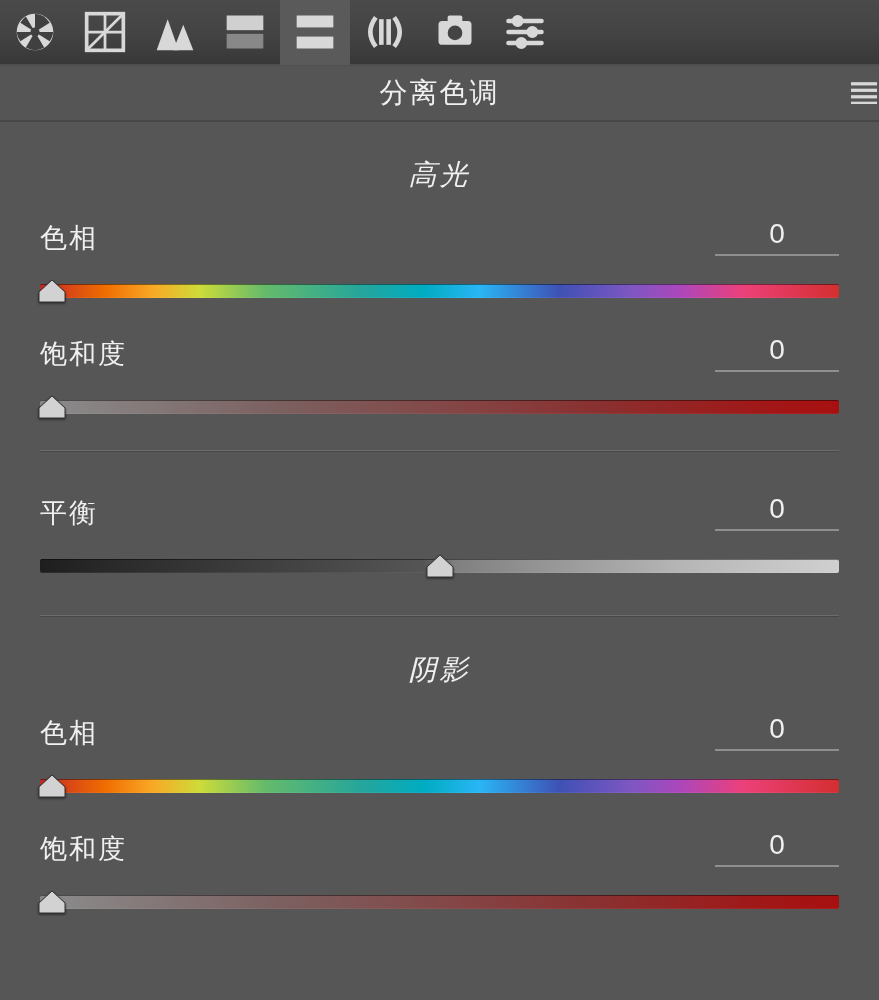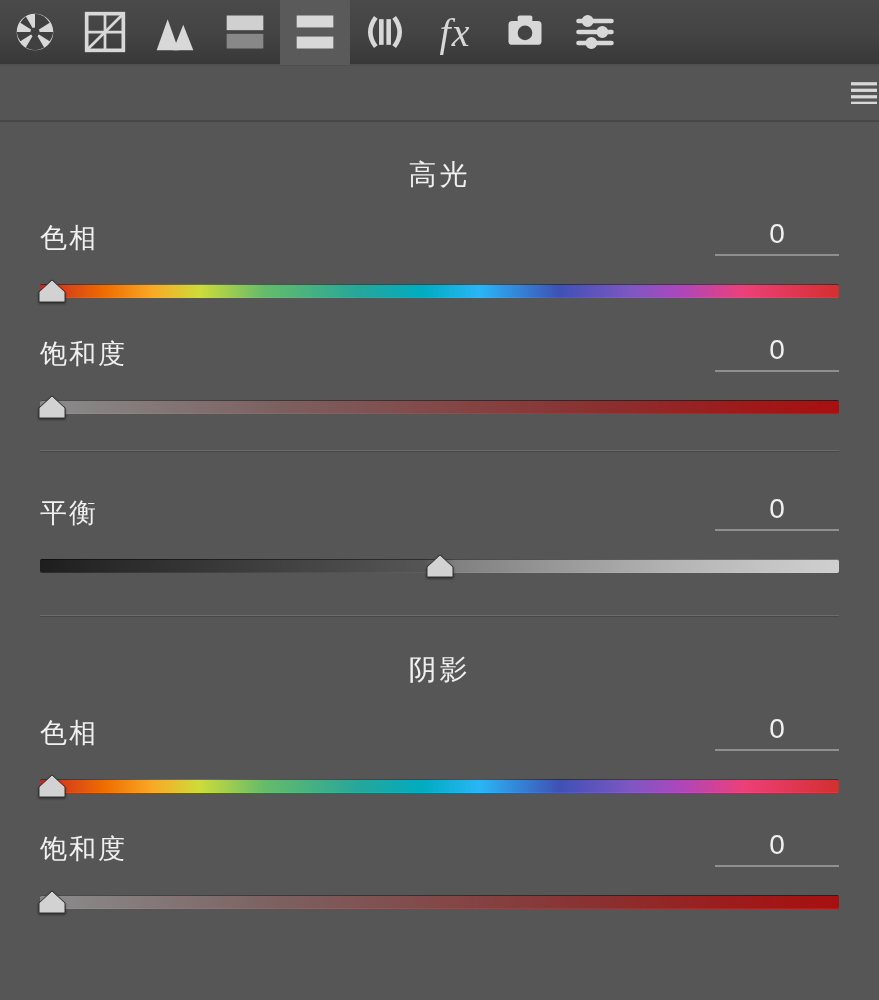--- a/index.html
+++ b/index.html
@@ -91,20 +91,21 @@
       width: 26px;
       height: 22px;
     }
 
     .section-title {
       text-align: center;
       font-size: 28px;
       color: #f0f0f0;
       letter-spacing: 3px;
       margin: 34px 12px 24px;
+      font-style: italic;
     }
 
     .slider-block {
       padding: 0 40px;
       margin-bottom: 28px;
     }
 
     .slider-row {
       display: flex;
       justify-content: space-between;
@@ -256,23 +257,20 @@
 
   <div class="top-icon">
     <svg viewBox="0 0 48 48">
       <path d="M14 8 Q2 24 14 40" fill="none" stroke="#d8d8d8" stroke-width="5"></path>
       <line x1="20" y1="10" x2="20" y2="38" stroke="#d8d8d8" stroke-width="5"></line>
       <line x1="28" y1="10" x2="28" y2="38" stroke="#d8d8d8" stroke-width="5"></line>
       <path d="M34 8 Q46 24 34 40" fill="none" stroke="#d8d8d8" stroke-width="5"></path>
     </svg>
   </div>
 
-  <div class="top-icon">
-    <span class="fx-text">fx</span>
-  </div>
 
   <div class="top-icon">
     <svg viewBox="0 0 48 48">
       <rect x="6" y="12" width="36" height="26" rx="4" fill="#d8d8d8"></rect>
       <rect x="16" y="6" width="16" height="8" rx="2" fill="#d8d8d8"></rect>
       <circle cx="24" cy="25" r="8" fill="#444"></circle>
     </svg>
   </div>
 
   <div class="top-icon">
@@ -282,20 +280,21 @@
       <line x1="6" y1="36" x2="42" y2="36"></line>
       <circle cx="16" cy="12" r="4" fill="#d8d8d8"></circle>
       <circle cx="32" cy="24" r="4" fill="#d8d8d8"></circle>
       <circle cx="20" cy="36" r="4" fill="#d8d8d8"></circle>
     </svg>
   </div>
 
 </div>
 
 <div class="panel-title">
+  <span class="panel-title-text">分离色调</span>
   <div class="panel-menu">
     <svg viewBox="0 0 24 20">
       <rect x="0" y="0" width="24" height="3" fill="#d8d8d8"></rect>
       <rect x="0" y="6" width="24" height="3" fill="#d8d8d8"></rect>
       <rect x="0" y="12" width="24" height="3" fill="#d8d8d8"></rect>
       <rect x="0" y="18" width="24" height="3" fill="#d8d8d8"></rect>
     </svg>
   </div>
 </div>
 

